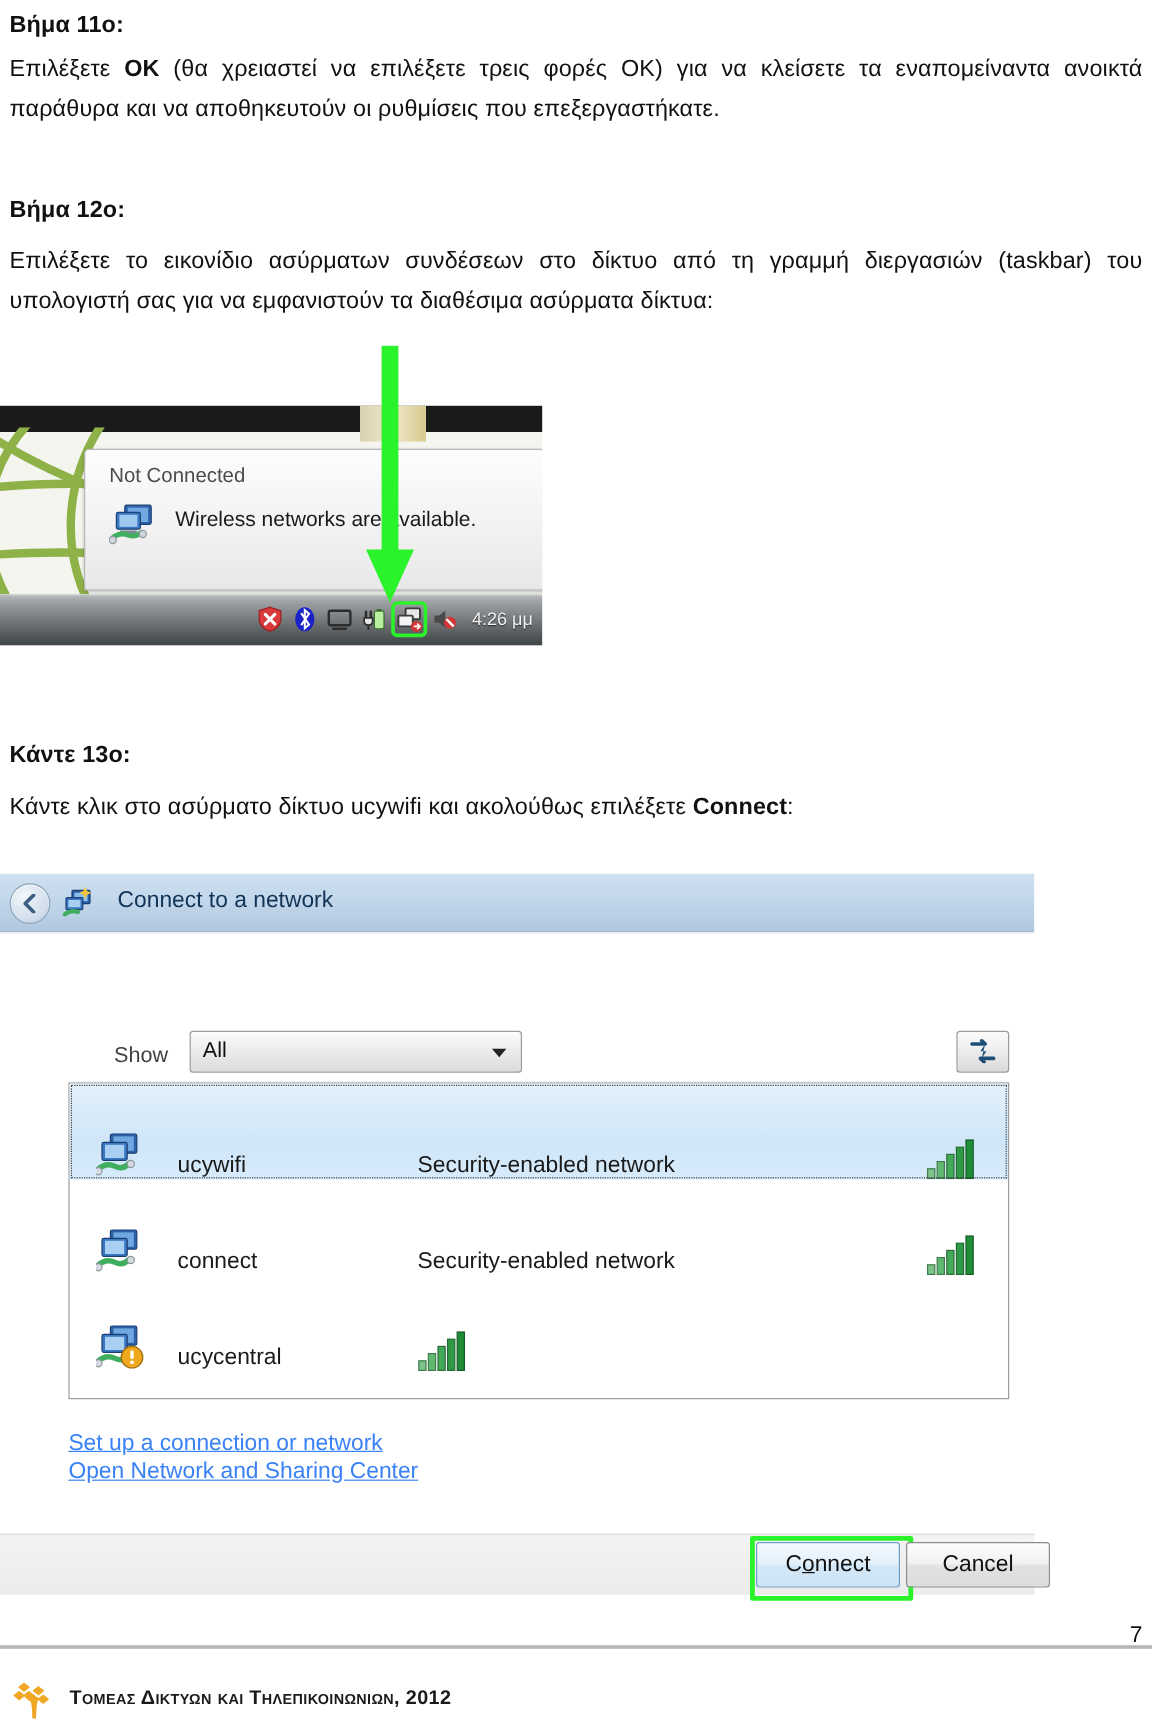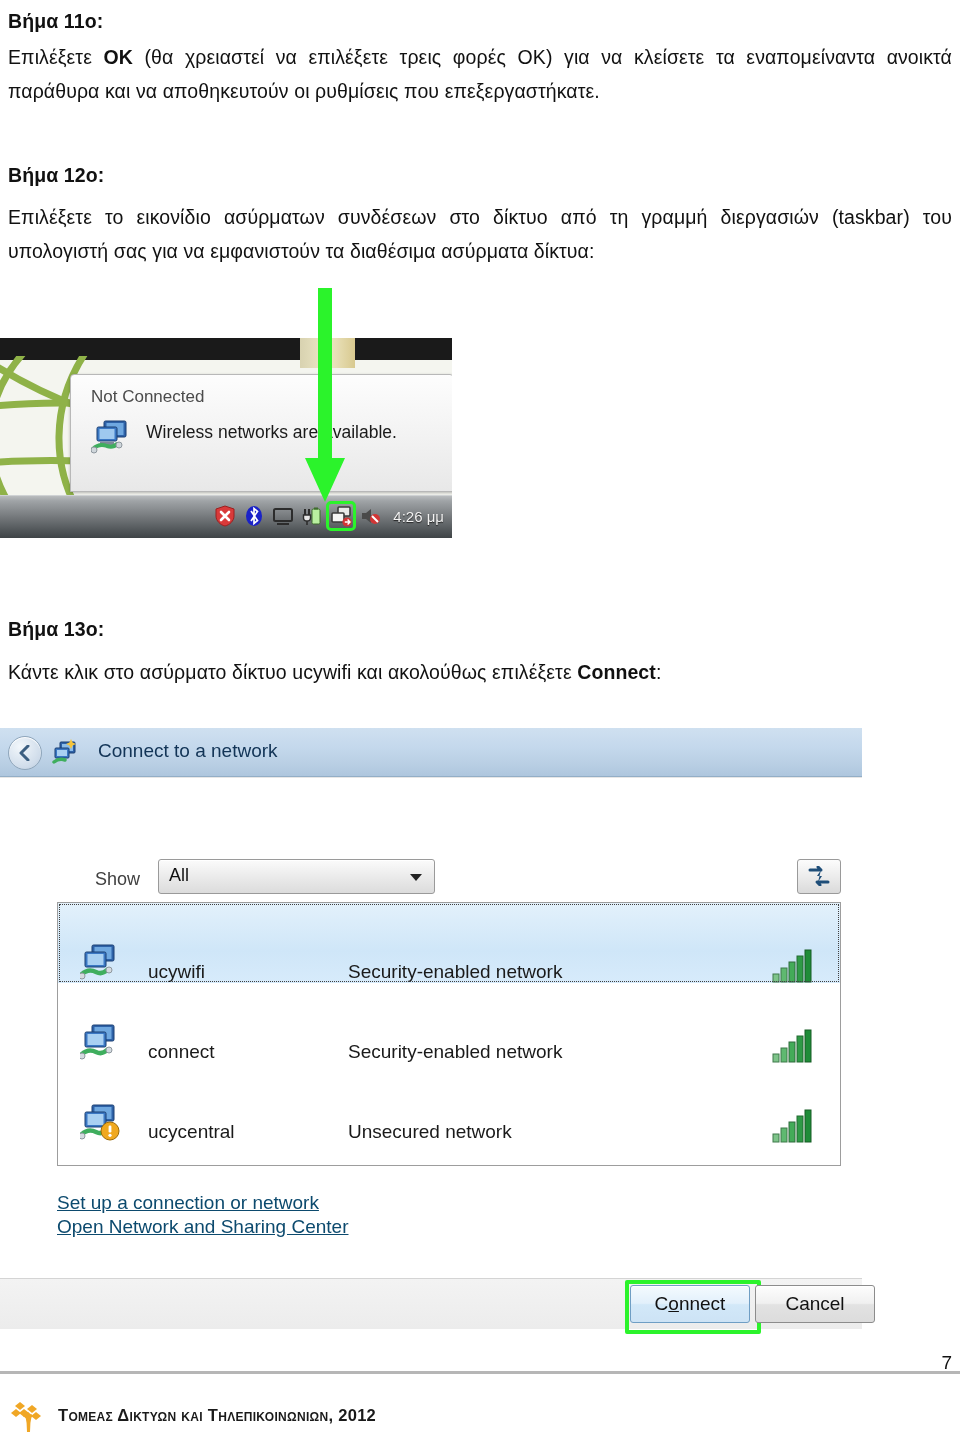--- a/index.html
+++ b/index.html
@@ -197,21 +197,21 @@
     flex:1;
     font-size:19px;color:#1a1a1a;
   }
   .net-row .n-bars{margin-right:26px;width:42px;height:34px;flex:0 0 auto;}
 
   .link-col{
     position:absolute;left:57px;top:1192px;
     display:flex;flex-direction:column;gap:2px;
   }
   .link-col a{
-    font-size:19px;color:#0c4a6e;text-decoration:underline;
+    font-size:19px;color:#3b82f6;text-decoration:underline;
     cursor:pointer;
   }
 
   .dlg-footer{
     position:absolute;left:0;top:1278px;width:862px;height:50px;
     background:linear-gradient(180deg,#f3f3f3,#ececec);
     border-top:1px solid #d4d4d4;
   }
   .btn{
     position:absolute;top:1285px;
@@ -358,21 +358,21 @@
         <div class="clock">4:26 μμ</div>
       </div>
     </div>
   </div>
 
   <svg class="arrow1" viewBox="0 0 44 218" aria-hidden="true">
     <rect x="15" y="0" width="14" height="178" fill="#2bf32b"></rect>
     <path d="M2 170 L42 170 L22 214 Z" fill="#2bf32b"></path>
   </svg>
 
-  <div class="doc-text step-head" style="left:8px;top:612px;">Βήμα 13ο:</div>
+  <div class="doc-text step-head" style="left:8px;top:612px;">Κάντε 13ο:</div>
 
   <div class="doc-text" style="left:8px;top:655px;width:944px;">
     <span>Κάντε κλικ στο ασύρματο δίκτυο ucywifi και ακολούθως επιλέξετε </span><b class="strong">Connect</b><span>:</span>
   </div>
 
   <div class="shot2">
     <div class="dlg-header">
       <div class="backbtn">
         <svg class="chev" viewBox="0 0 14 16" aria-hidden="true">
           <path d="M10 1 L3 8 L10 15" fill="none" stroke="#3b5e80" stroke-width="3" stroke-linecap="round" stroke-linejoin="round"></path>
@@ -467,21 +467,20 @@
           <rect x="5" y="9" width="21" height="15" rx="1.5" fill="#3b78c4" stroke="#1b3f72"></rect>
           <rect x="7.5" y="11" width="16" height="11" fill="#a9d0f2"></rect>
           <path d="M1 32 q7 -7 15 -3 q6 3 11 -2" stroke="#3fae5e" stroke-width="4.5" fill="none" stroke-linecap="round"></path>
           <circle cx="2" cy="33" r="3" fill="#d5dbe0" stroke="#8e979e"></circle>
           <circle cx="30" cy="28" r="9" fill="#f0a81e" stroke="#9c6a07"></circle>
           <rect x="28.6" y="22.5" width="2.8" height="7" rx="1.2" fill="#fff"></rect>
           <circle cx="30" cy="32.3" r="1.6" fill="#fff"></circle>
         </svg>
       </span>
       <span class="n-name">ucycentral</span>
-      <span class="n-sec">Unsecured network</span>
       <span class="n-bars">
         <svg width="42" height="34" viewBox="0 0 42 34" aria-hidden="true">
           <rect x="1" y="25" width="6" height="8" fill="#7ec48a" stroke="#3f7a4b"></rect>
           <rect x="9" y="19" width="6" height="14" fill="#5fb970" stroke="#3f7a4b"></rect>
           <rect x="17" y="13" width="6" height="20" fill="#43ab58" stroke="#2f6b3c"></rect>
           <rect x="25" y="7" width="6" height="26" fill="#2f9a46" stroke="#236b32"></rect>
           <rect x="33" y="1" width="6" height="32" fill="#1f8c38" stroke="#165c25"></rect>
         </svg>
       </span>
     </div>

